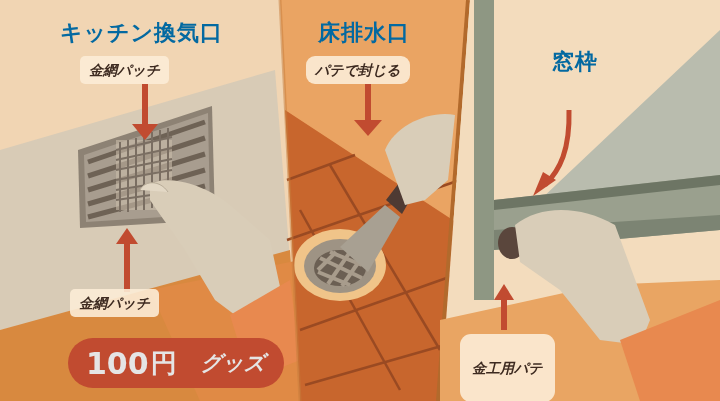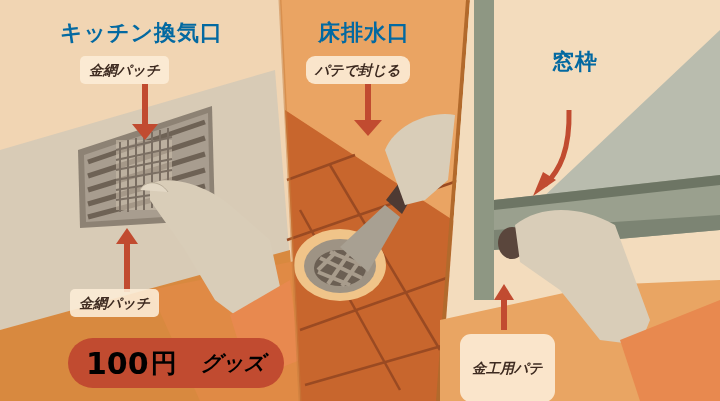--- a/index.html
+++ b/index.html
@@ -1,21 +1,21 @@
 <!DOCTYPE html>
 <html><head>
 <meta charset="utf-8">
 <style>
   html, body { margin:0; padding:0; }
   body { width:720px; height:401px; overflow:hidden; background:#f3d9b8; font-family:"DejaVu Sans", sans-serif; }
   .stage { position:relative; width:720px; height:401px; overflow:hidden; }
   svg.art { position:absolute; left:0; top:0; width:720px; height:401px; }
   .title { position:absolute; font-weight:bold; color:#0369a1; font-size:22px; letter-spacing:1px; white-space:nowrap; }
   .label { position:absolute; background:rgba(252,236,214,0.9); color:#3d2a20; font-weight:bold; font-size:14px; border-radius:5px; padding:4px 9px; white-space:nowrap; text-align:center; line-height:20px;font-style:italic; }
-  .badge { position:absolute; left:68px; top:338px; height:50px; width:216px; background:#c14b30; border-radius:25px; color:#000000; font-weight:bold; display:flex; align-items:center; padding-left:18px; box-sizing:border-box; }
+  .badge { position:absolute; left:68px; top:338px; height:50px; width:216px; background:#c14b30; border-radius:25px; color:#e5e5e5; font-weight:bold; display:flex; align-items:center; padding-left:18px; box-sizing:border-box; }
   .badge .num { font-size:30px; letter-spacing:0px; }
   .badge .yen { font-size:26px; margin-left:2px; }
   .badge .goods { font-size:21px; margin-left:24px; font-style:italic; }
 </style>
 </head>
 <body>
 
 <div class="stage">
   <svg class="art" viewBox="0 0 720 401">
 

